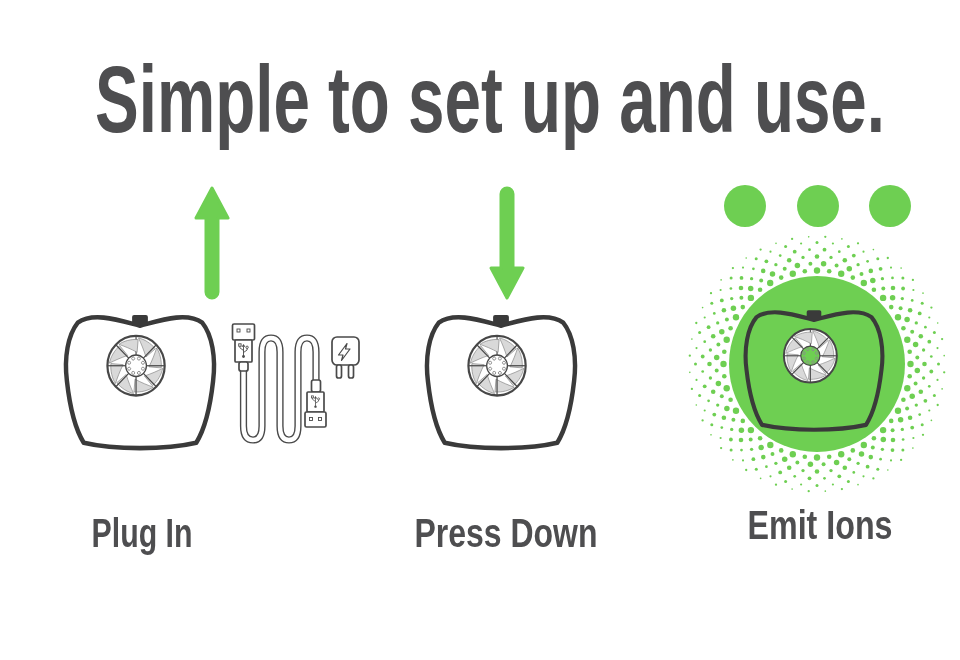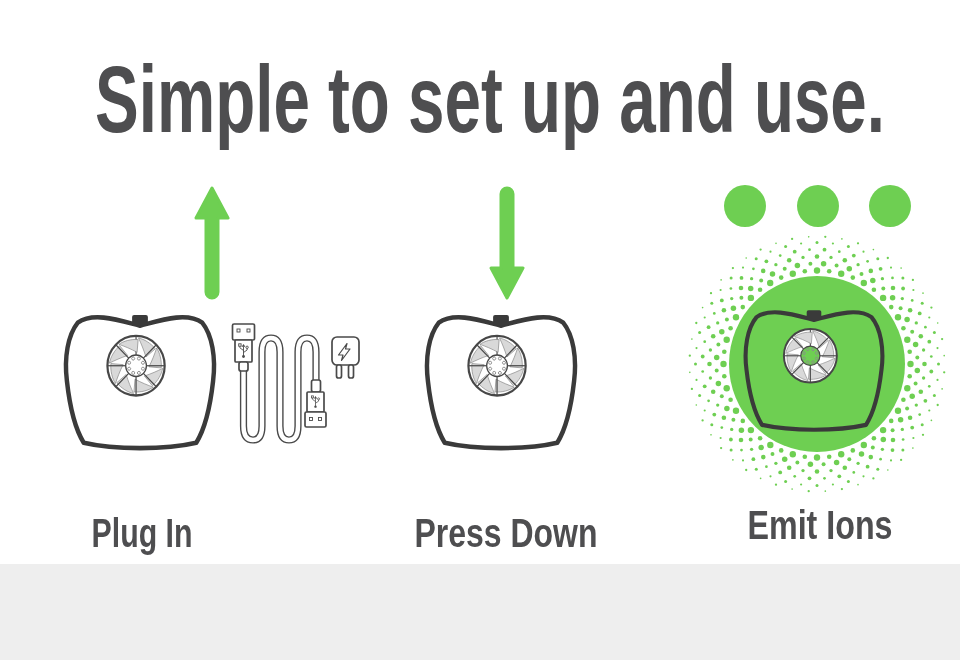--- a/index.html
+++ b/index.html
@@ -4,21 +4,21 @@
 <style>
   :root{
     --accent-green:#6ecf52;
     --outline-dark:#3a3a3a;
     --text-gray:#4e4e50;
     --blade-gray:#d9d9d9;
     --background:#ffffff;
   }
   *{box-sizing:border-box}
   body{margin:0;font-family:"Liberation Sans","DejaVu Sans",sans-serif;background:#eee}
-  #page{position:relative;width:960px;height:564px;margin:0 auto;background:var(--background,#fff);overflow:hidden}
+  #page{position:relative;width:960px;height:660px;margin:0 auto;background:var(--background,#fff);overflow:hidden}
   .abs{position:absolute}
   section{position:absolute}
 
   
   .title-text{font-family:"Liberation Sans","DejaVu Sans",sans-serif;font-weight:bold;font-size:95px;fill:var(--text-gray,#4e4e50)}
   .step-label-text{font-family:"Liberation Sans","DejaVu Sans",sans-serif;font-weight:bold;font-size:40px;fill:var(--text-gray,#4e4e50)}
 
   
   .arrow-shape{fill:var(--accent-green,#6ecf52);stroke:var(--accent-green,#6ecf52);stroke-width:3;stroke-linejoin:round}
   .flip-v{transform:scaleY(-1)}

